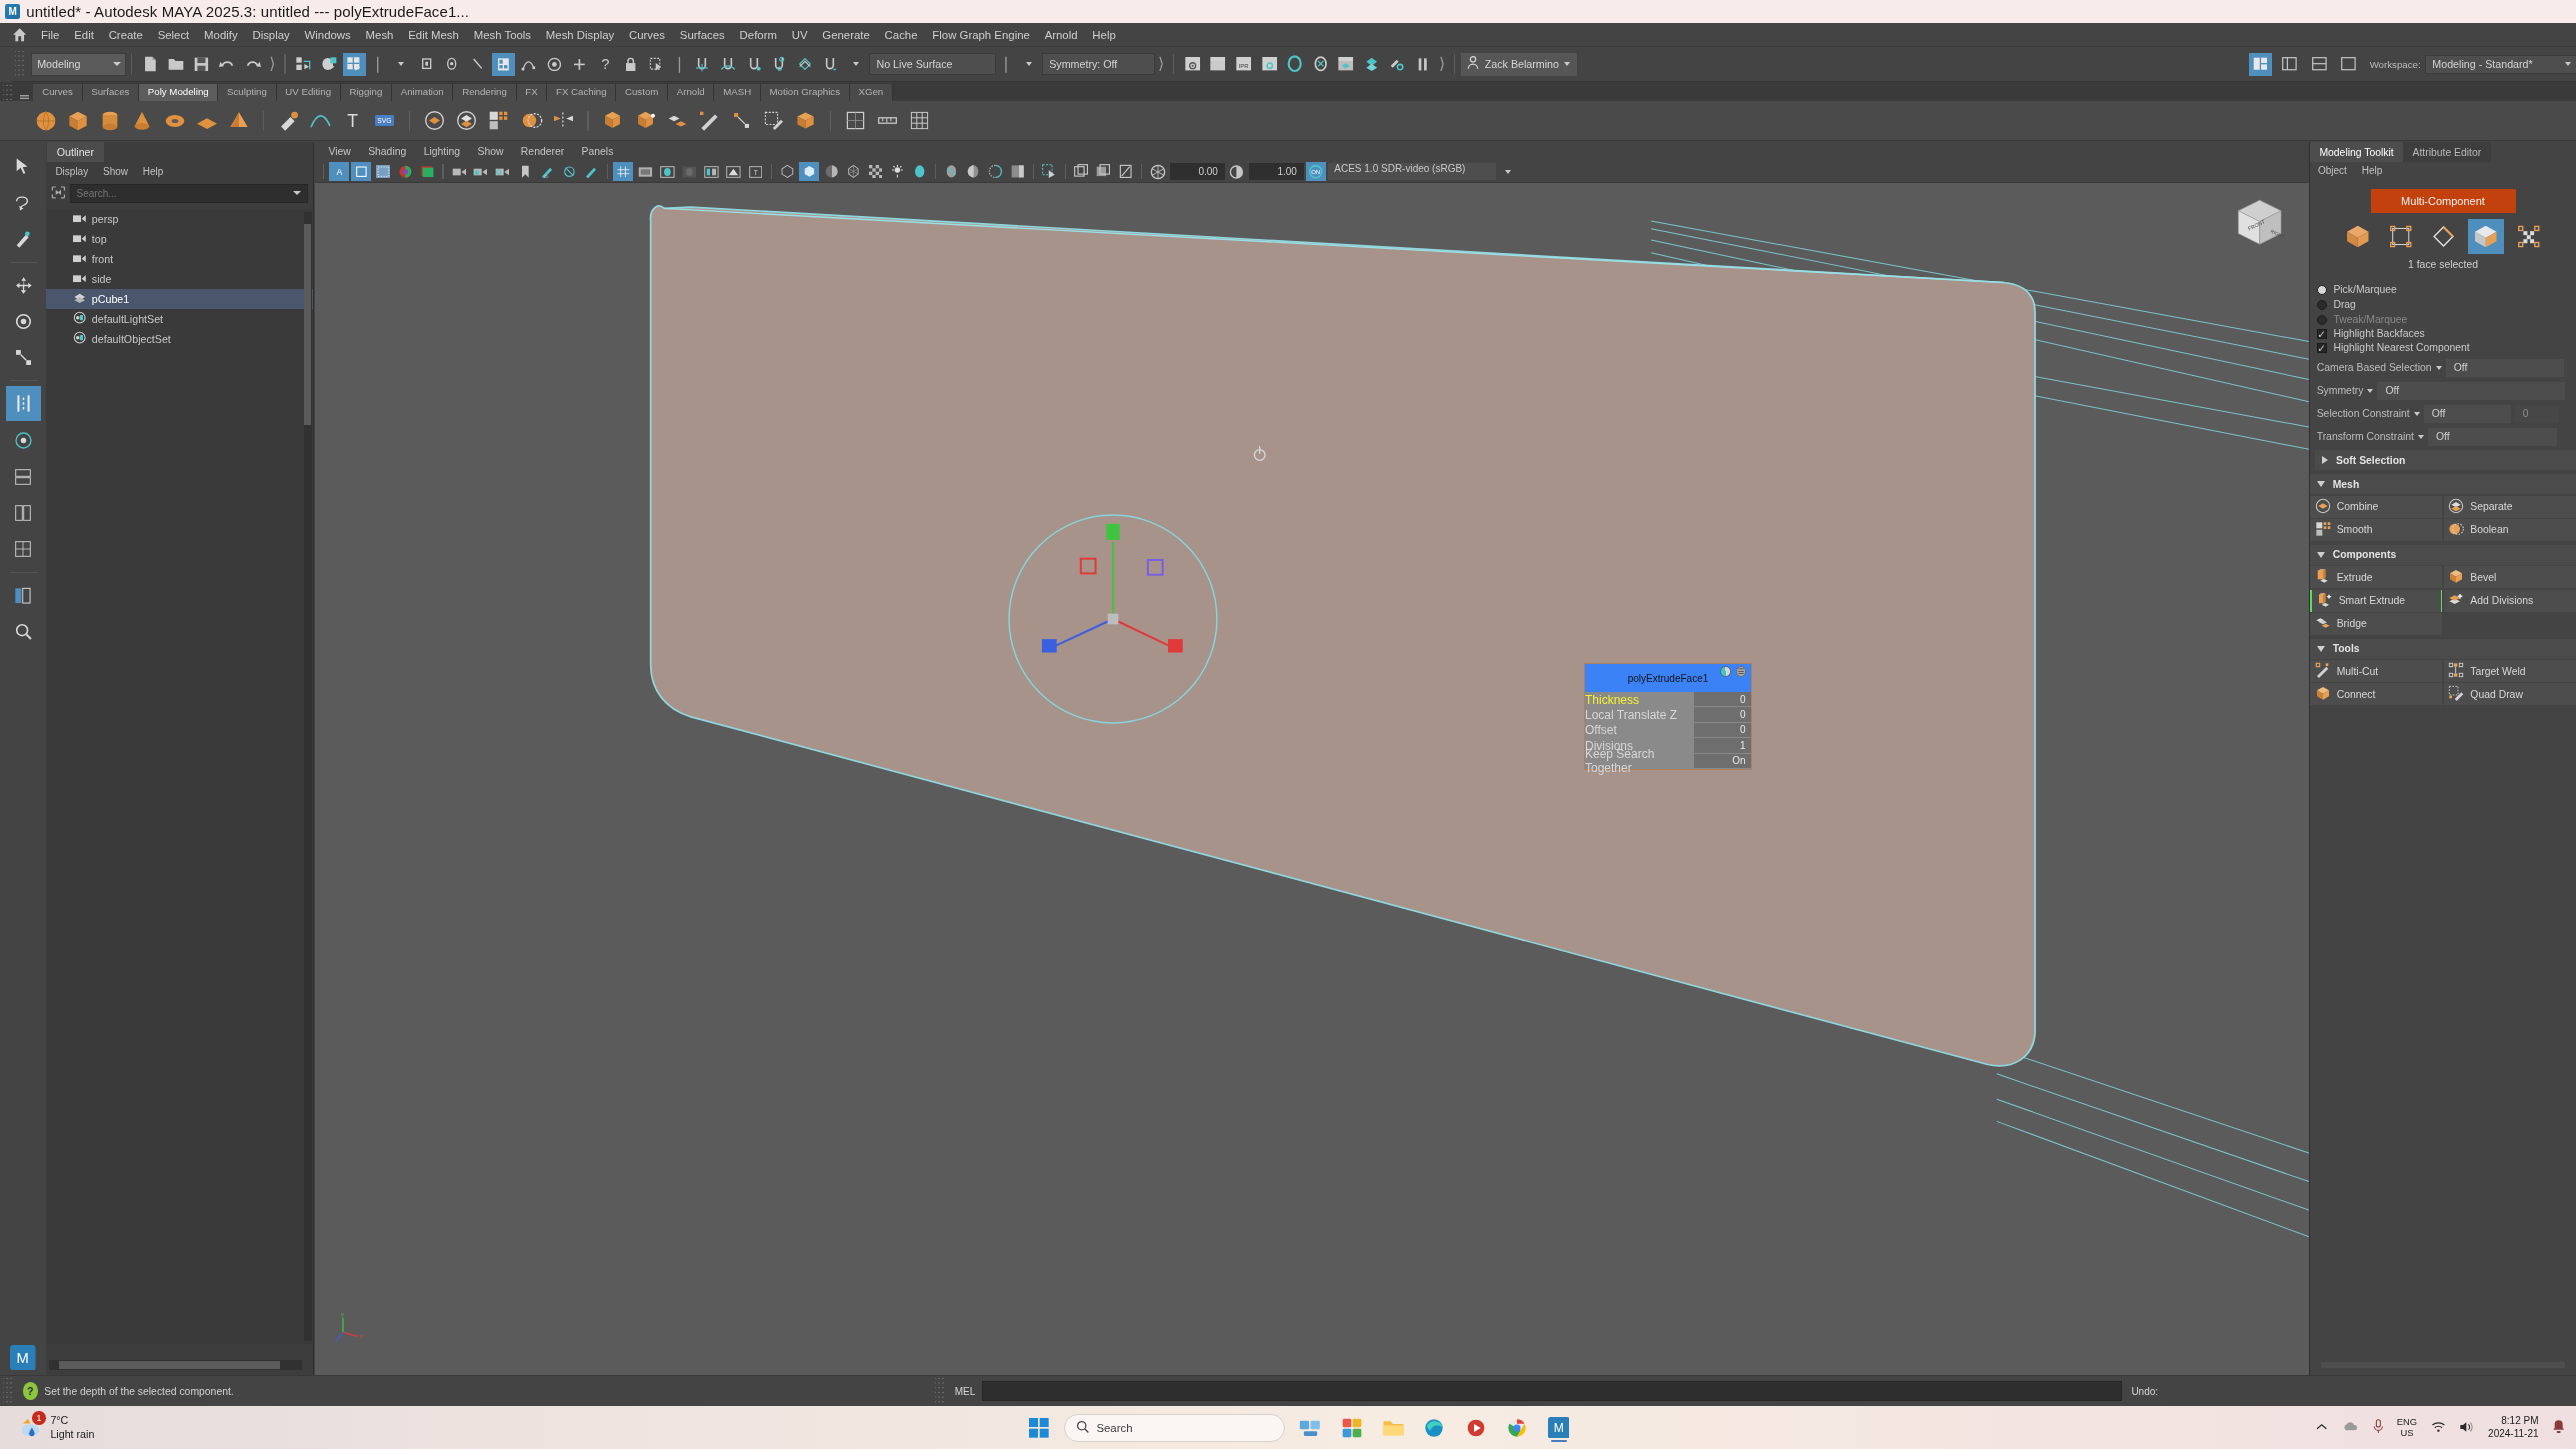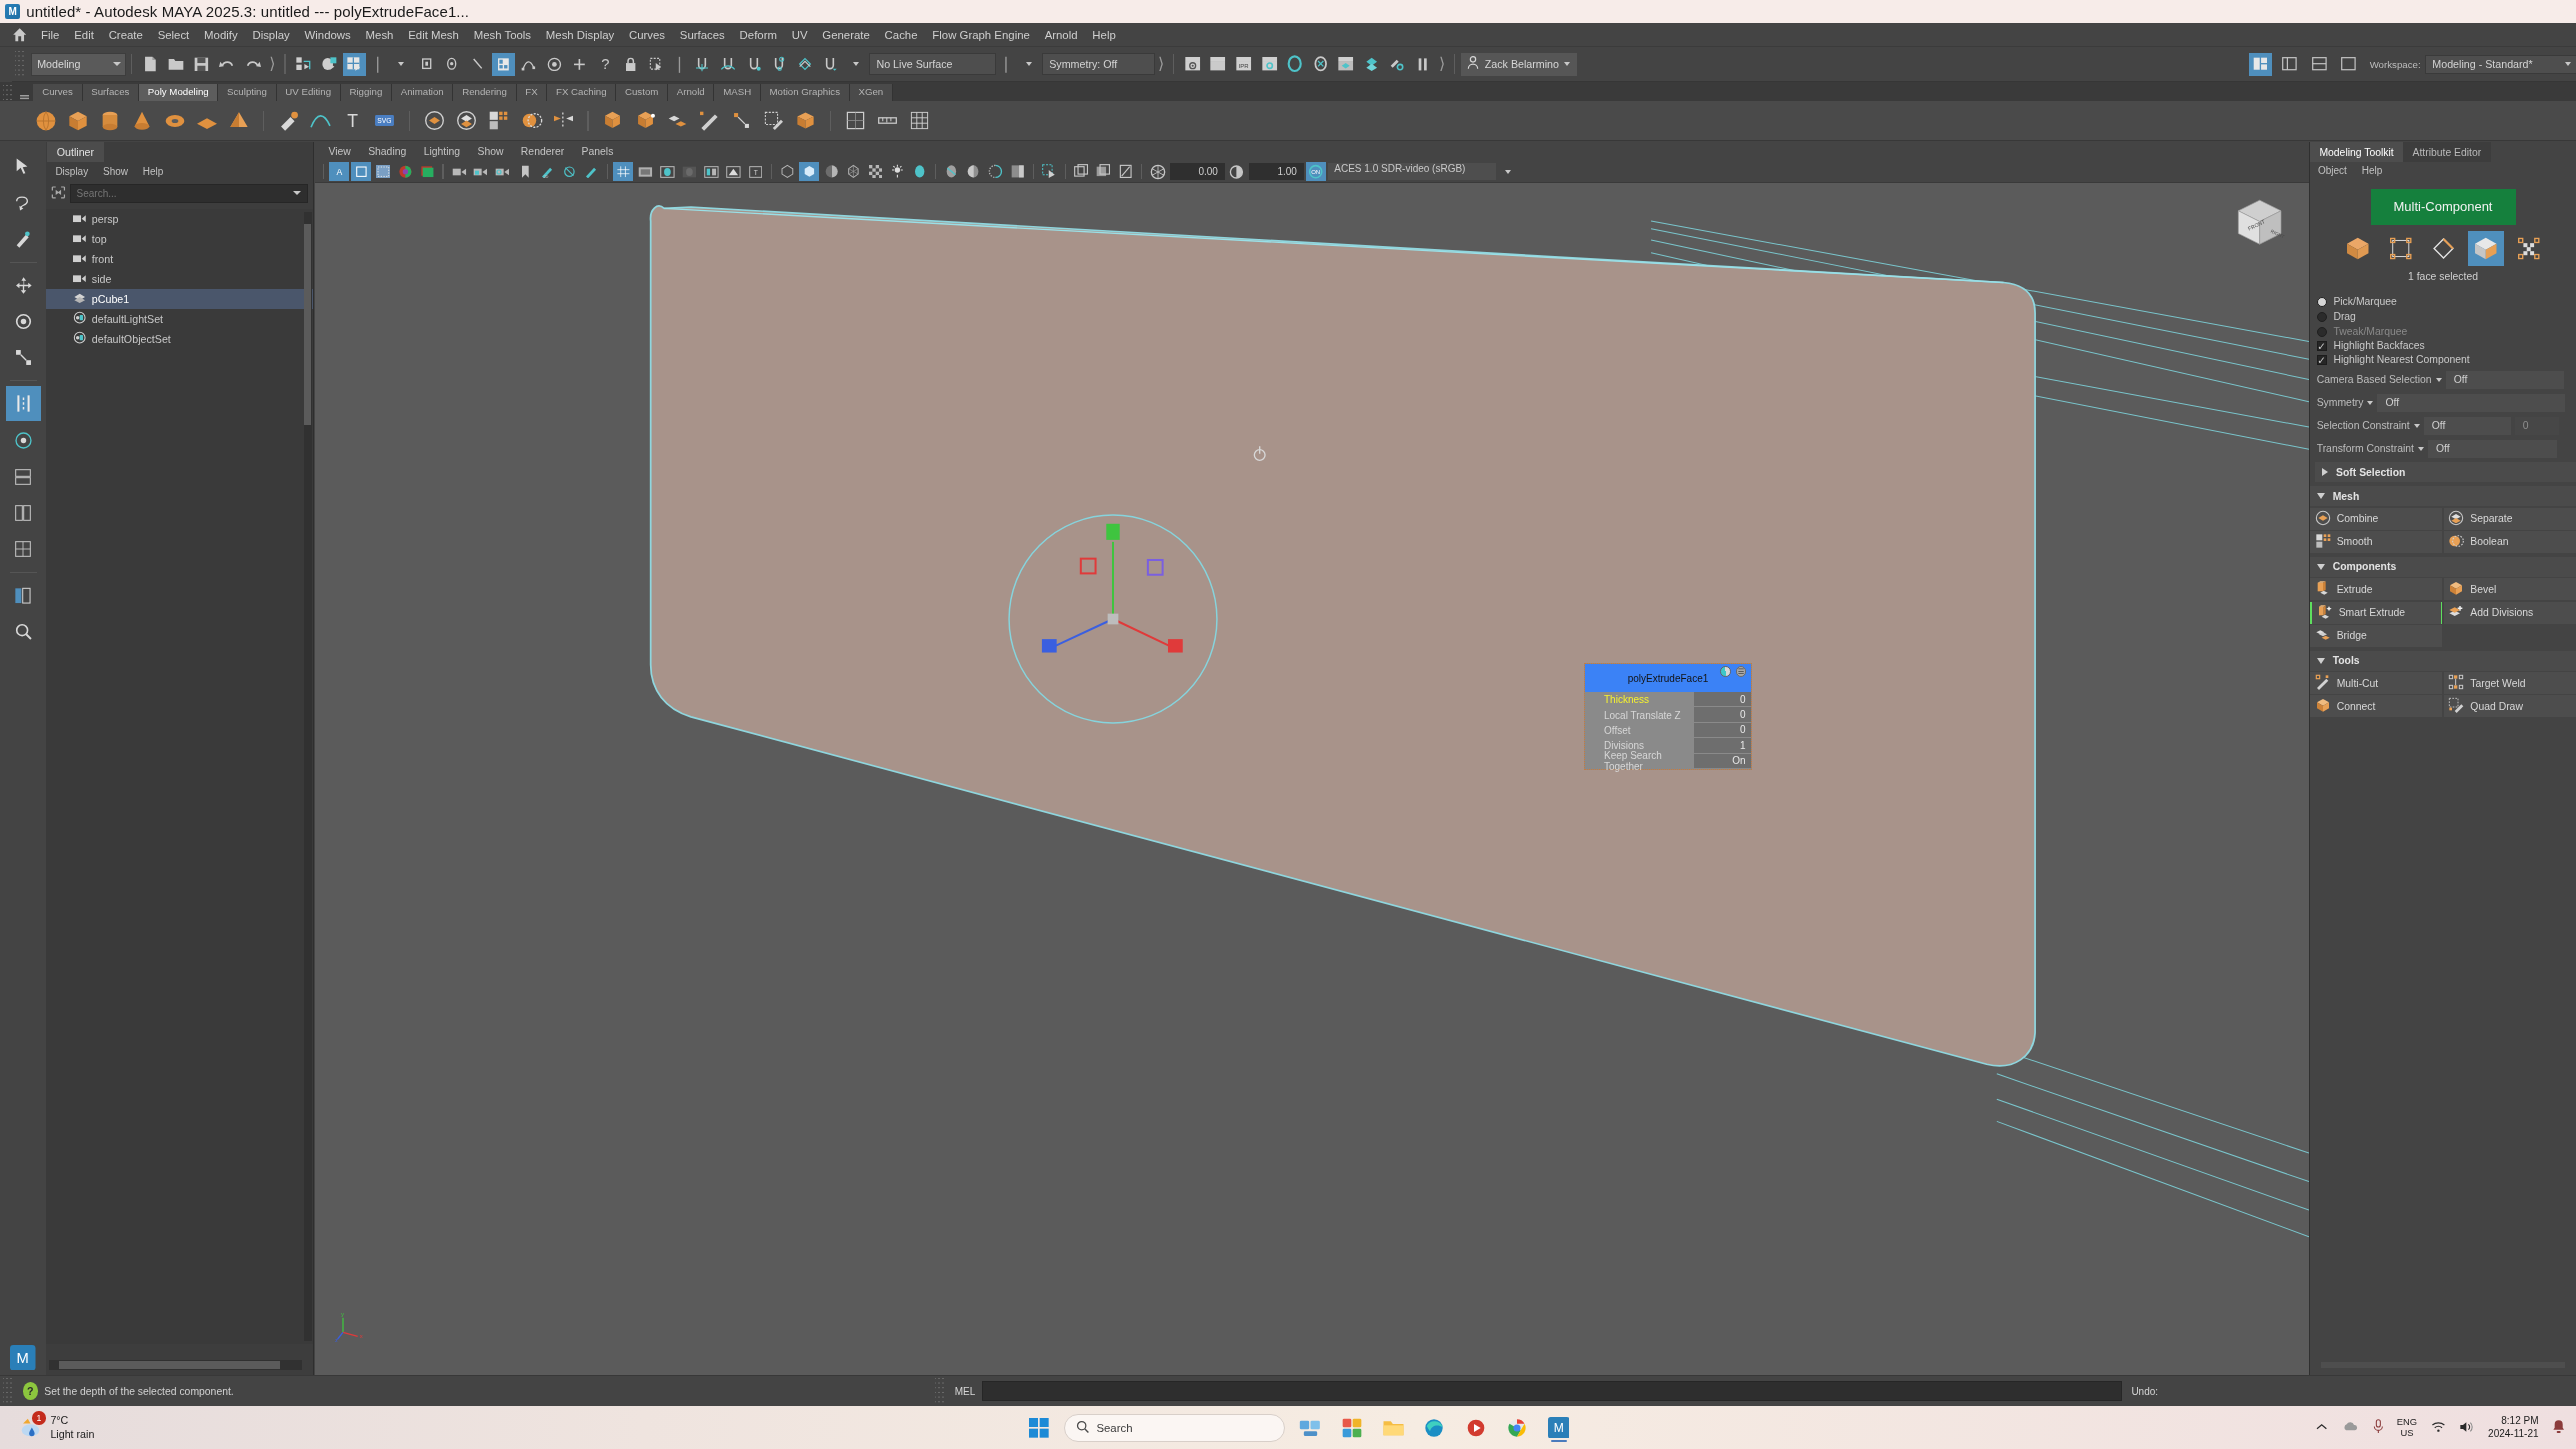--- a/index.html
+++ b/index.html
@@ -190,21 +190,21 @@
     position:absolute; right: 20px; top:2px; width:10.7px;height:10.7px;border-radius:50%;
     background: conic-gradient(from 180deg, #3fc7c7 0 50%, #d8d8d8 50% 100%);
     border:0.7px solid #666;
   }
   .toolhud .hud-title .dot2 {
     position:absolute; right: 4.7px; top:2px; width:10.7px;height:10.7px;border-radius:50%;
     background:#a9a9a9; border:0.7px solid #6a6a6a; color:#444; font-size:7.4px;
     display:flex;align-items:center;justify-content:center;
   }
   .hud-row { display:flex; height: 15.4px; align-items:stretch; }
-  .hud-lbl { flex:1; font-size:10px; color:#d7d7d7; padding-left: 19px; display:flex;align-items:center; }
+  .hud-lbl { flex:1; font-size:12px; color:#d7d7d7; padding-left: 0; display:flex;align-items:center; }
   .hud-lbl.hot { color:#f6f32f; }
   .hud-val {
     width: 58px; background:#6e6e6e; color:#e8e8e8; font-size:10px;
     display:flex;align-items:center;justify-content:flex-end; padding-right:5.4px;
     border-left:0.7px solid #8a8a8a; border-bottom:0.7px solid #8a8a8a;
   }
 
   .axis-gizmo { position:absolute; left: 20px; bottom: 32px; width: 40px; height:40px; }
 
   
@@ -214,22 +214,22 @@
   }
   .rp-tabs { display:flex; height: 20px; }
   .rp-tab {
     font-size:10.4px; color:#b9b9b9; padding: 0 9.4px; display:flex;align-items:center;
     background:#3d3d3d;
   }
   .rp-tab.sel { background:#4d4d4d; color:#ffffff; }
   .rp-menu { height: 17.4px; display:flex;align-items:center;gap:14.8px;padding-left:8px; }
   .rp-menu span { font-size:10px;color:#c2c2c2; }
   .multi-comp {
-    margin: 9.4px auto 0 auto; width: 145px; height: 36px; background:#15803d;
-    color:#f2f2f2; font-size:13px; display:flex;align-items:center;justify-content:center;
+    margin: 9.4px auto 0 auto; width: 145px; height: 24px; background:#c2410c;
+    color:#f2f2f2; font-size:11px; display:flex;align-items:center;justify-content:center;
   }
   .comp-icons { display:flex; justify-content:center; gap:6.7px; margin-top: 6px; }
   .comp-ic { width: 36px; height: 35px; display:flex;align-items:center;justify-content:center; }
   .comp-ic.on { background:#4f8fbd; }
   .sel-count { text-align:center; font-size:10.4px; color:#cfcfcf; margin-top: 5.4px; }
   .radio-row { display:flex;align-items:center;gap:6.7px; padding: 2px 0 2px 6.7px; }
   .radio {
     width:10px;height:10px;border-radius:50%; background:#2b2b2b; flex:none;
     border:0.7px solid #1f1f1f;
   }

